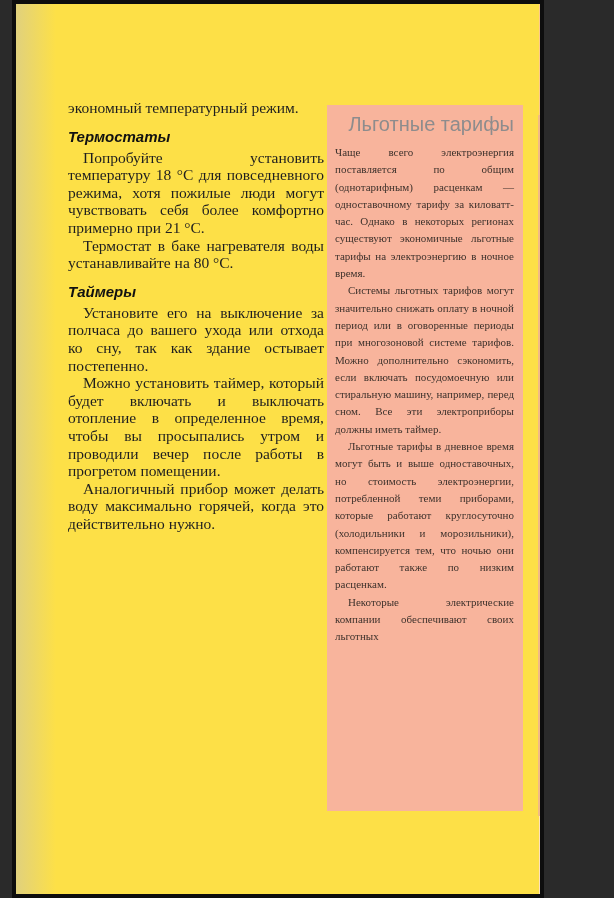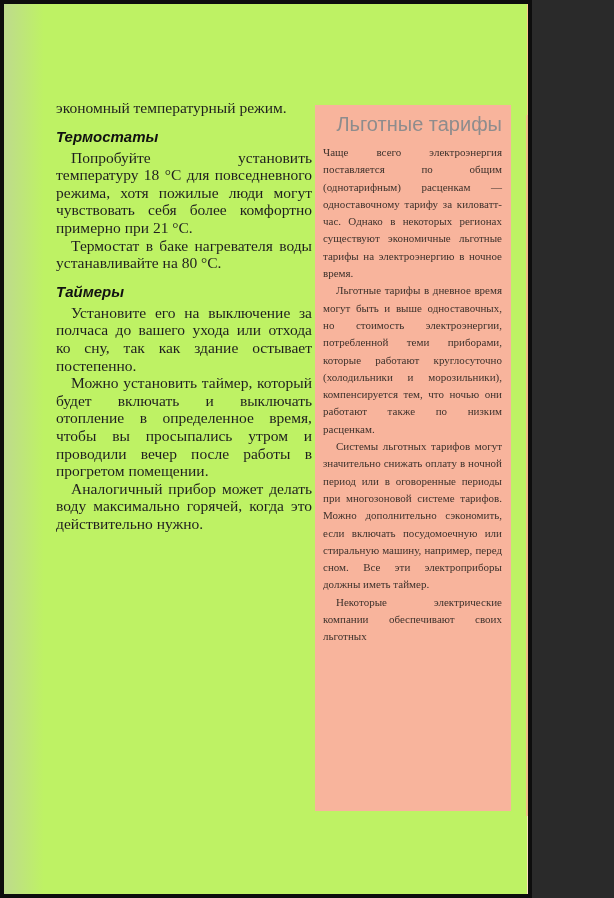--- a/index.html
+++ b/index.html
@@ -1,21 +1,22 @@
 <!DOCTYPE html>
 <html lang="ru"><head>
 <meta charset="utf-8">
 <style>
   html,body{margin:0;padding:0;background:#2a2a2a;}
   .page{
     position:relative;
     width:532px;height:898px;
-    background:#bef264;
+    background:#fde047;
     overflow:hidden;
     font-family:"Liberation Serif", serif;
+    margin-left:12px;
   }
   .frame{
     position:absolute;inset:0;
     border:4px solid #0d0d0d;
     pointer-events:none;
     z-index:20;
   }
   .gutter-shade{
     position:absolute;left:4px;top:4px;bottom:4px;width:40px;
     background:linear-gradient(90deg, rgba(190,190,190,.45), rgba(255,255,255,0));
@@ -103,22 +104,22 @@
 
     <h3 class="sec-heading">Таймеры</h3>
     <p class="indent">Установите его на выключение за полчаса до вашего ухода или отхода ко сну, так как здание остывает постепенно.</p>
     <p class="indent">Можно установить таймер, который будет включать и выключать отопление в определенное время, чтобы вы просыпались утром и проводили вечер после работы в прогретом помещении.</p>
     <p class="indent">Аналогичный прибор может делать воду максимально горячей, когда это действительно нужно.</p>
   </div>
 
   <div class="side-box">
     <h2 class="box-title">Льготные тарифы</h2>
     <p>Чаще всего электроэнергия поставляется по общим (однотарифным) расценкам — одноставочному тарифу за киловатт-час. Однако в некоторых регионах существуют экономичные льготные тарифы на электроэнергию в ночное время.</p>
+    <p class="indent">Системы льготных тарифов могут значительно снижать оплату в ночной период или в оговоренные периоды при многозоновой системе тарифов. Можно дополнительно сэкономить, если включать посудомоечную или стиральную машину, например, перед сном. Все эти электроприборы должны иметь таймер.</p>
     <p class="indent">Льготные тарифы в дневное время могут быть и выше одноставочных, но стоимость электроэнергии, потребленной теми приборами, которые работают круглосуточно (холодильники и морозильники), компенсируется тем, что ночью они работают также по низким расценкам.</p>
-    <p class="indent">Системы льготных тарифов могут значительно снижать оплату в ночной период или в оговоренные периоды при многозоновой системе тарифов. Можно дополнительно сэкономить, если включать посудомоечную или стиральную машину, например, перед сном. Все эти электроприборы должны иметь таймер.</p>
     <p class="indent">Некоторые электрические компании обеспечивают своих льготных</p>
   </div>
 
   <div class="band-top">
     <span class="page-number">5</span>
   </div>
   <div class="v-rule"></div>
   <div class="side-label">СНИЖЕНИЕ ПЛАТЫ ЗА ЭЛЕКТРОЭНЕРГИЮ</div>
   <div class="band-bottom"></div>
 

